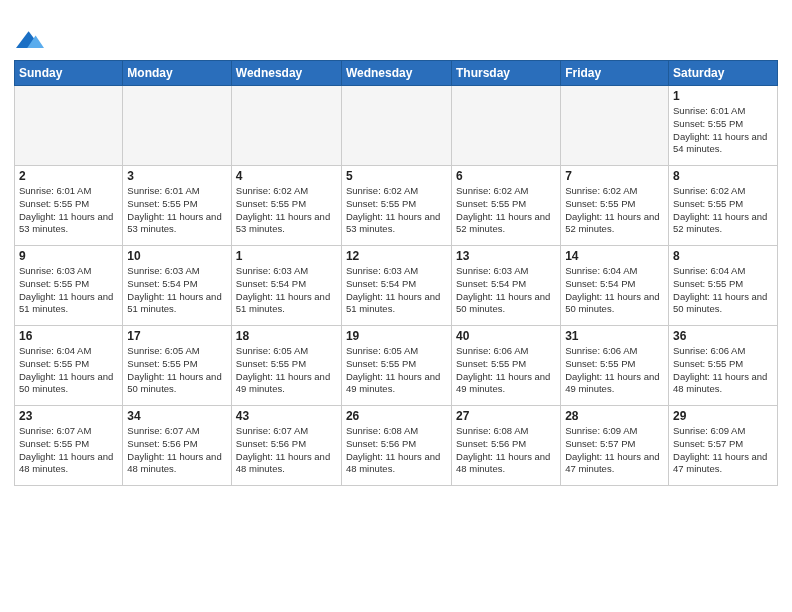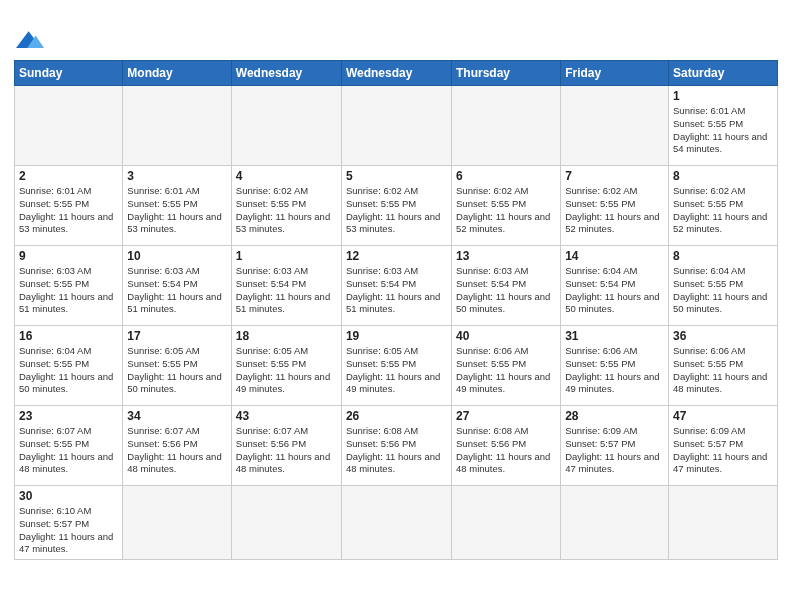--- a/index.html
+++ b/index.html
@@ -245,31 +245,19 @@
           </td>
           <td>
             <span class="day-num">27</span>
             <div class="day-info">Sunrise: 6:08 AM<br>Sunset: 5:56 PM<br>Daylight: 11 hours and 48 minutes.</div>
           </td>
           <td>
             <span class="day-num">28</span>
             <div class="day-info">Sunrise: 6:09 AM<br>Sunset: 5:57 PM<br>Daylight: 11 hours and 47 minutes.</div>
           </td>
           <td>
-            <span class="day-num">47</span>
+            <span class="day-num">29</span>
             <div class="day-info">Sunrise: 6:09 AM<br>Sunset: 5:57 PM<br>Daylight: 11 hours and 47 minutes.</div>
           </td>
-        </tr>
-        <tr class="last-row">
-          <td>
-            <span class="day-num">30</span>
-            <div class="day-info">Sunrise: 6:10 AM<br>Sunset: 5:57 PM<br>Daylight: 11 hours and 47 minutes.</div>
-          </td>
-          <td class="empty"></td>
-          <td class="empty"></td>
-          <td class="empty"></td>
-          <td class="empty"></td>
-          <td class="empty"></td>
-          <td class="empty"></td>
         </tr>
       </tbody>
   </table>
 </div>
 
 </body></html>

